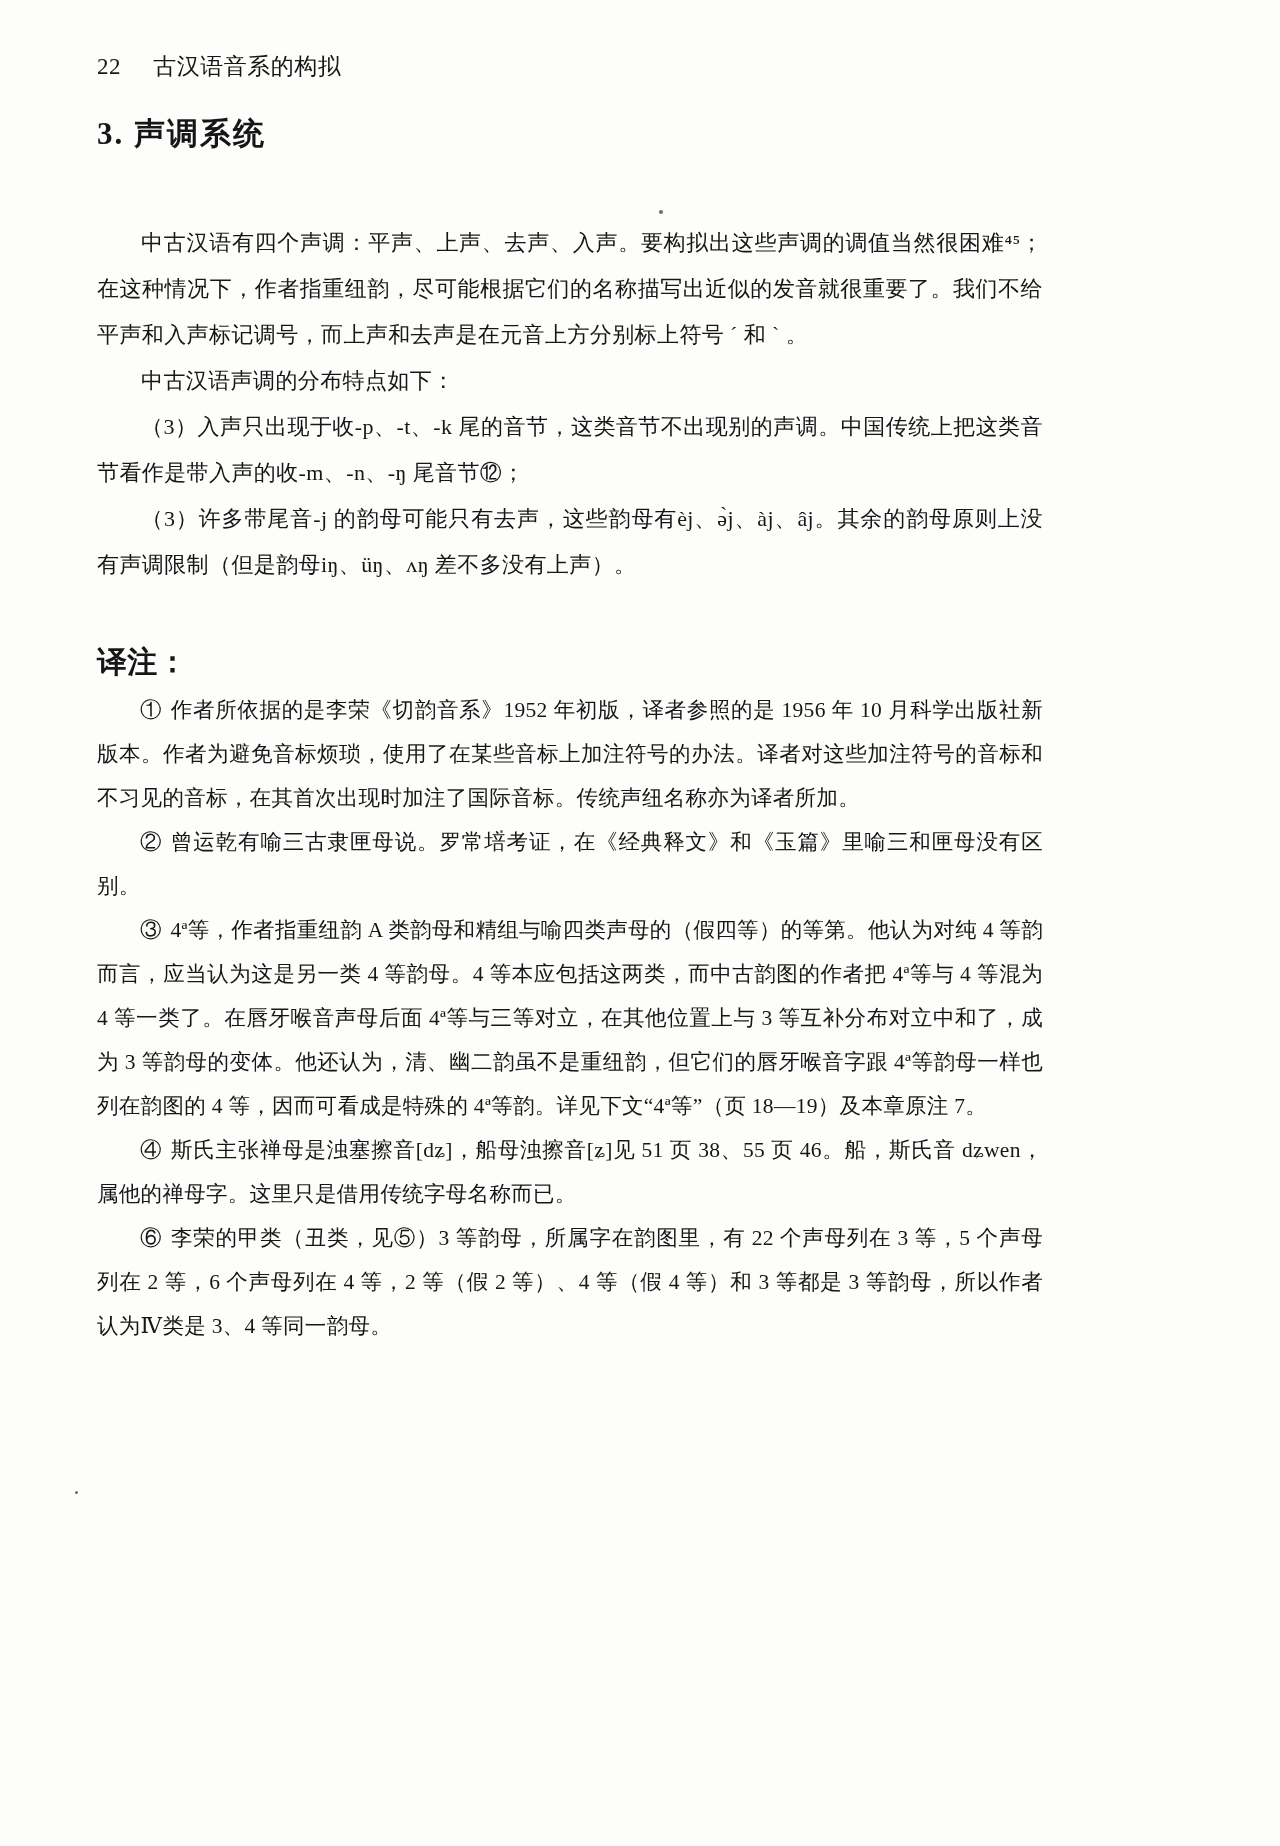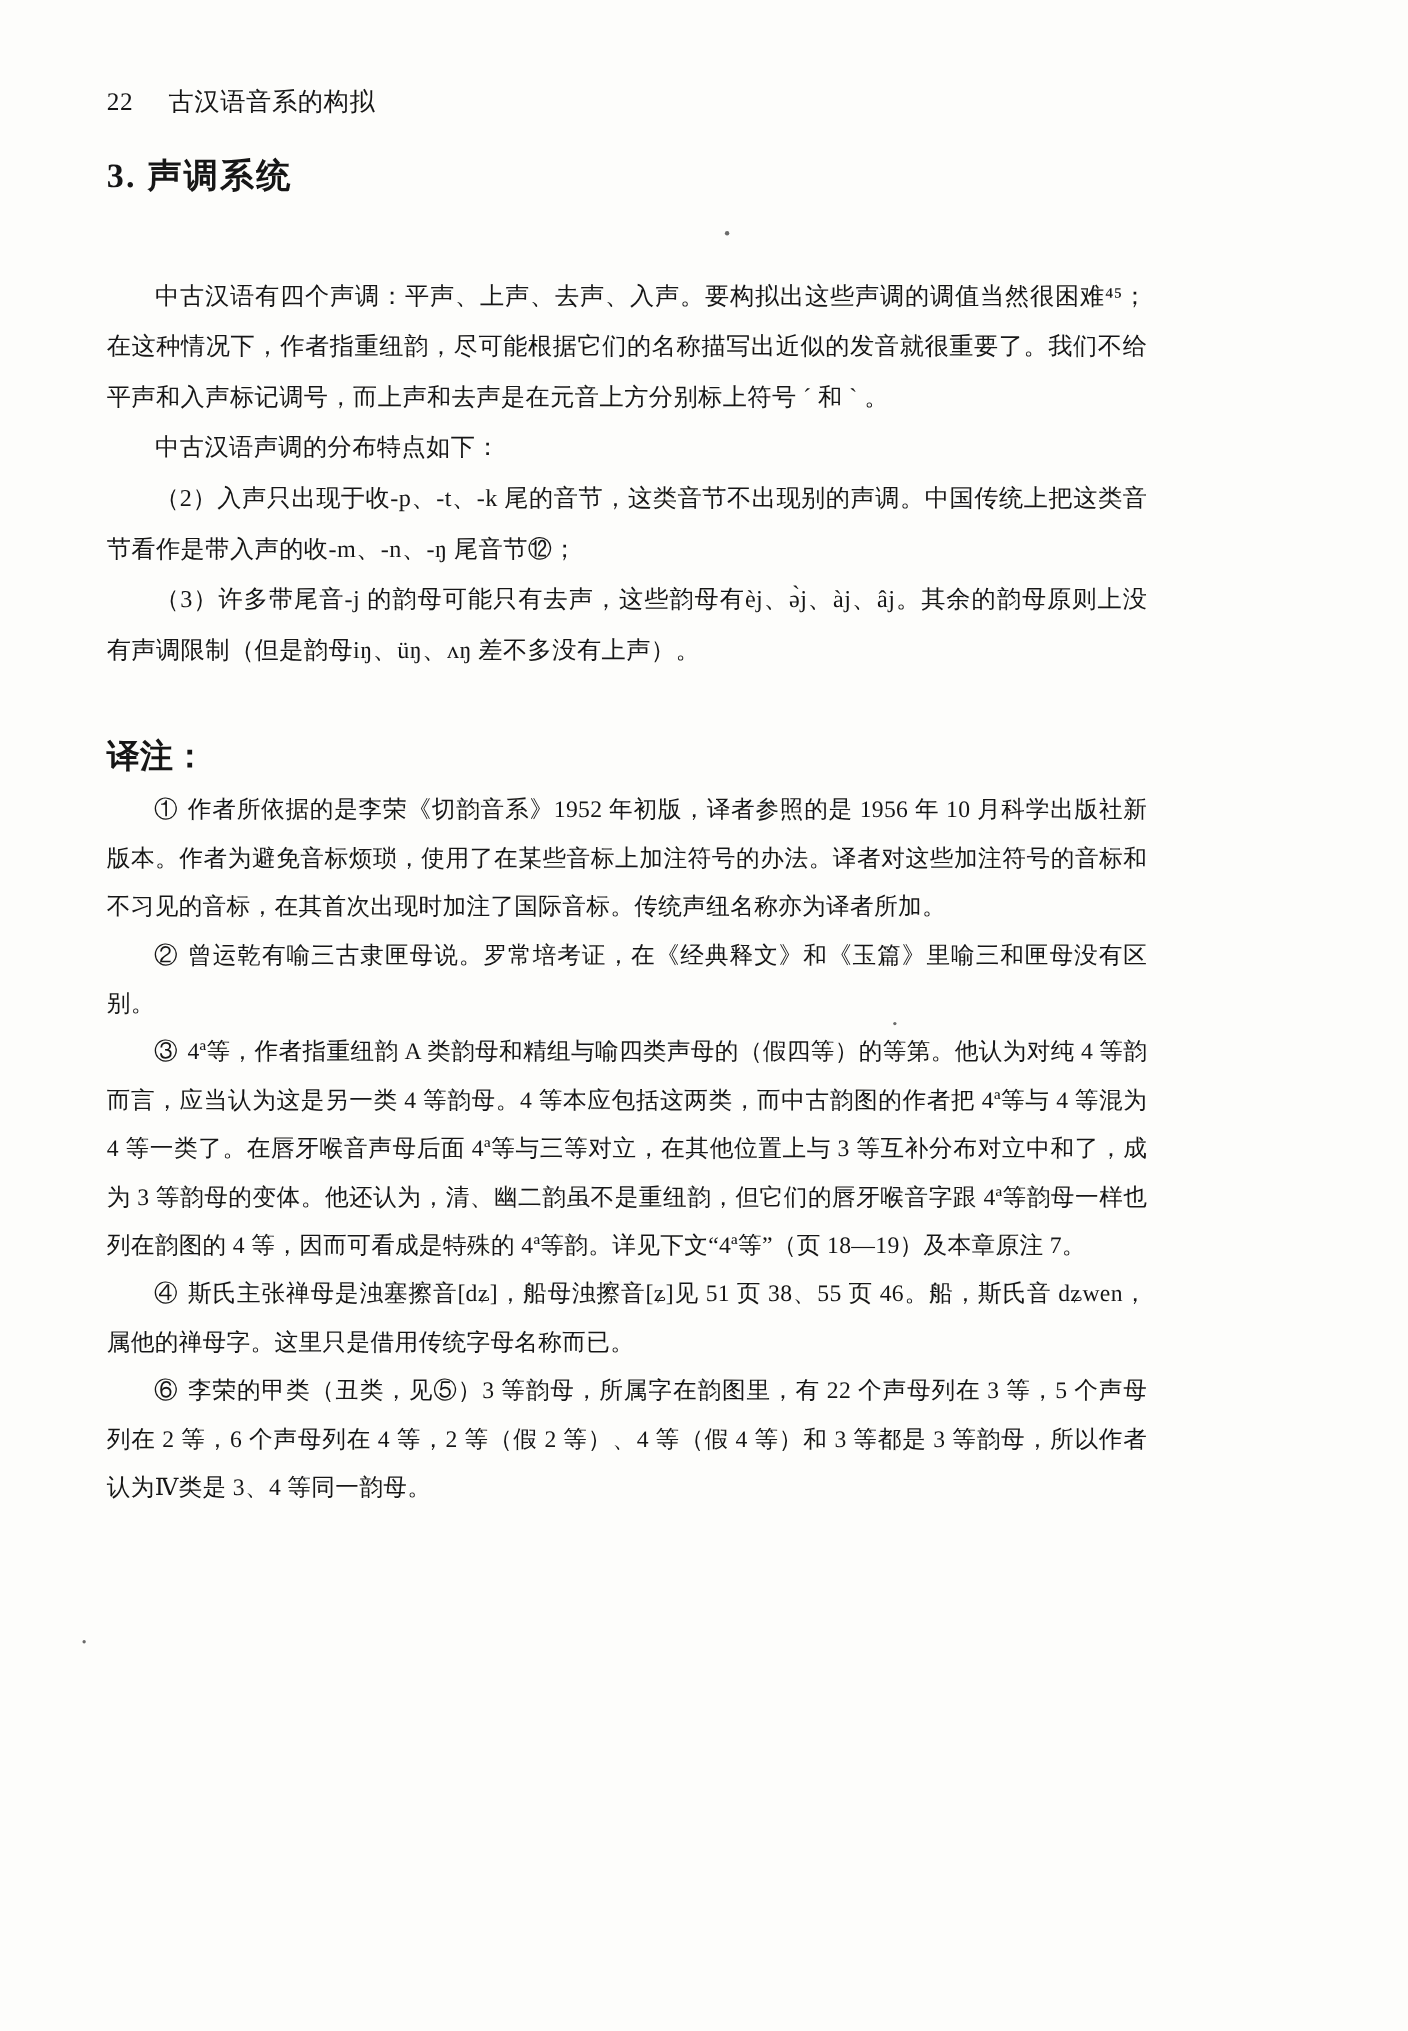--- a/index.html
+++ b/index.html
@@ -9,21 +9,21 @@
   }
   .page {
     position: relative;
     width: 1280px;
     height: 1846px;
     margin: 0 auto;
     background: #fdfdfb;
     color: #161616;
     font-family: "Liberation Serif", "DejaVu Serif", serif;
     box-sizing: border-box;
-    padding: 78px 237px 0 97px;
+    padding: 52px 237px 0 97px;
     overflow: hidden;
   }
   .running-head {
     font-size: 23px;
     line-height: 30px;
     letter-spacing: 0.5px;
     white-space: nowrap;
   }
   .running-head .pagenum {
     display: inline-block;
@@ -84,21 +84,21 @@
 
   <div class="running-head">
     <span class="pagenum">22</span><span>古汉语音系的构拟</span>
   </div>
 
   <h1 class="section-title">3. 声调系统</h1>
 
   <div class="body-text">
     <p>中古汉语有四个声调：平声、上声、去声、入声。要构拟出这些声调的调值当然很困难⁴⁵；在这种情况下，作者指重纽韵，尽可能根据它们的名称描写出近似的发音就很重要了。我们不给平声和入声标记调号，而上声和去声是在元音上方分别标上符号 ´ 和 ` 。</p>
     <p>中古汉语声调的分布特点如下：</p>
-    <p>（2）入声只出现于收-p、-t、-k 尾的音节，这类音节不出现别的声调。中国传统上把这类音节看作是带入声的收-m、-n、-ŋ 尾音节⑫；</p>
+    <p>（3）入声只出现于收-p、-t、-k 尾的音节，这类音节不出现别的声调。中国传统上把这类音节看作是带入声的收-m、-n、-ŋ 尾音节⑫；</p>
     <p>（3）许多带尾音-j 的韵母可能只有去声，这些韵母有èj、ə̀j、àj、âj。其余的韵母原则上没有声调限制（但是韵母iŋ、üŋ、ʌŋ 差不多没有上声）。</p>
   </div>
 
   <div class="notes">
     <p class="notes-heading">译注：</p>
 
     <p class="note"><span class="marker">①</span><span>作者所依据的是李荣《切韵音系》1952 年初版，译者参照的是 1956 年 10 月科学出版社新版本。作者为避免音标烦琐，使用了在某些音标上加注符号的办法。译者对这些加注符号的音标和不习见的音标，在其首次出现时加注了国际音标。传统声纽名称亦为译者所加。</span></p>
 
     <p class="note"><span class="marker">②</span><span>曾运乾有喻三古隶匣母说。罗常培考证，在《经典释文》和《玉篇》里喻三和匣母没有区别。</span></p>
 

